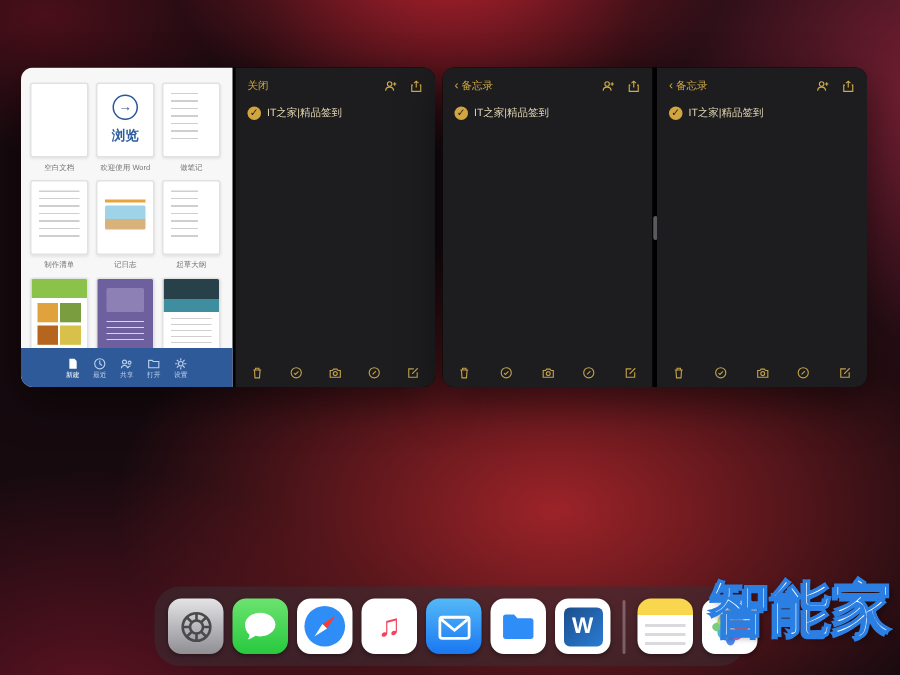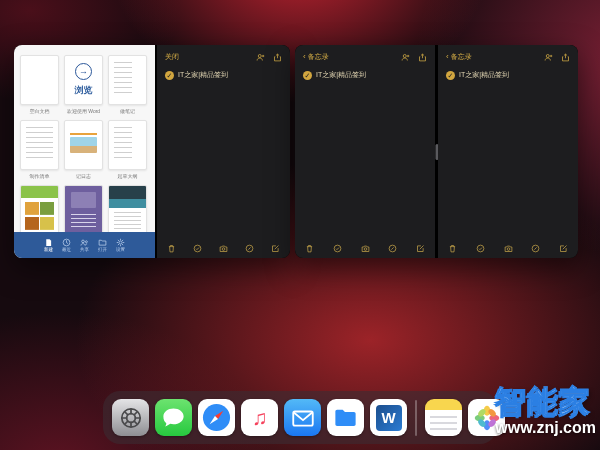--- a/index.html
+++ b/index.html
@@ -95,21 +95,21 @@
   .ic-mail{background:linear-gradient(180deg,#53b9f7,#1a77f2);display:flex;align-items:center;justify-content:center;}
   .ic-files{background:#fff;display:flex;align-items:center;justify-content:center;}
   .ic-word{background:#fff;display:flex;align-items:center;justify-content:center;}
   .word-glyph{width:26px;height:26px;border-radius:4px;background:linear-gradient(135deg,#1b4e8d,#2b7cd3);
       color:#fff;font-weight:bold;font-size:15px;display:flex;align-items:center;justify-content:center;}
   .ic-notes{background:linear-gradient(180deg,#f8d64e 0 30%,#ffffff 30%);}
   .ic-notes .line{position:absolute;left:5px;right:5px;height:1.5px;background:#d9d9de;}
   .ic-photos{background:#fff;display:flex;align-items:center;justify-content:center;}
   
   .watermark{position:absolute;right:4px;top:386px;text-align:left;line-height:1;}
-  .wm-title{font-size:31px;font-weight:bold;color:#ffffff;letter-spacing:1px;
+  .wm-title{font-size:40px;font-weight:bold;color:#ffffff;letter-spacing:1px;
       -webkit-text-stroke:1px #2b7fe3;text-shadow:-2px 2px 0 #2b7fe3,2px 2px 4px rgba(0,0,0,.4);}
   .wm-url{font-size:16px;font-weight:bold;color:#fff;margin-top:3px;
       text-shadow:0 1px 3px rgba(0,0,0,.6);}
 </style>
 </head>
 <body>
 
 <div class="stage">
 
   <div class="win win1">
@@ -405,16 +405,15 @@
           <ellipse cx="16.1" cy="7.9" rx="3.4" ry="2.3" transform="rotate(45 16.1 7.9)" fill="#f2871e"></ellipse>
           <ellipse cx="7.9" cy="16.1" rx="3.4" ry="2.3" transform="rotate(45 7.9 16.1)" fill="#31b0c7"></ellipse>
           <ellipse cx="16.1" cy="16.1" rx="3.4" ry="2.3" transform="rotate(-45 16.1 16.1)" fill="#b45bd1"></ellipse>
         </g>
       </svg>
     </div>
   </div>
 
   <div class="watermark">
     <div class="wm-title">智能家</div>
-    <div class="wm-url">www.znj.com</div>
   </div>
 
 </div>
 
 </body></html>

